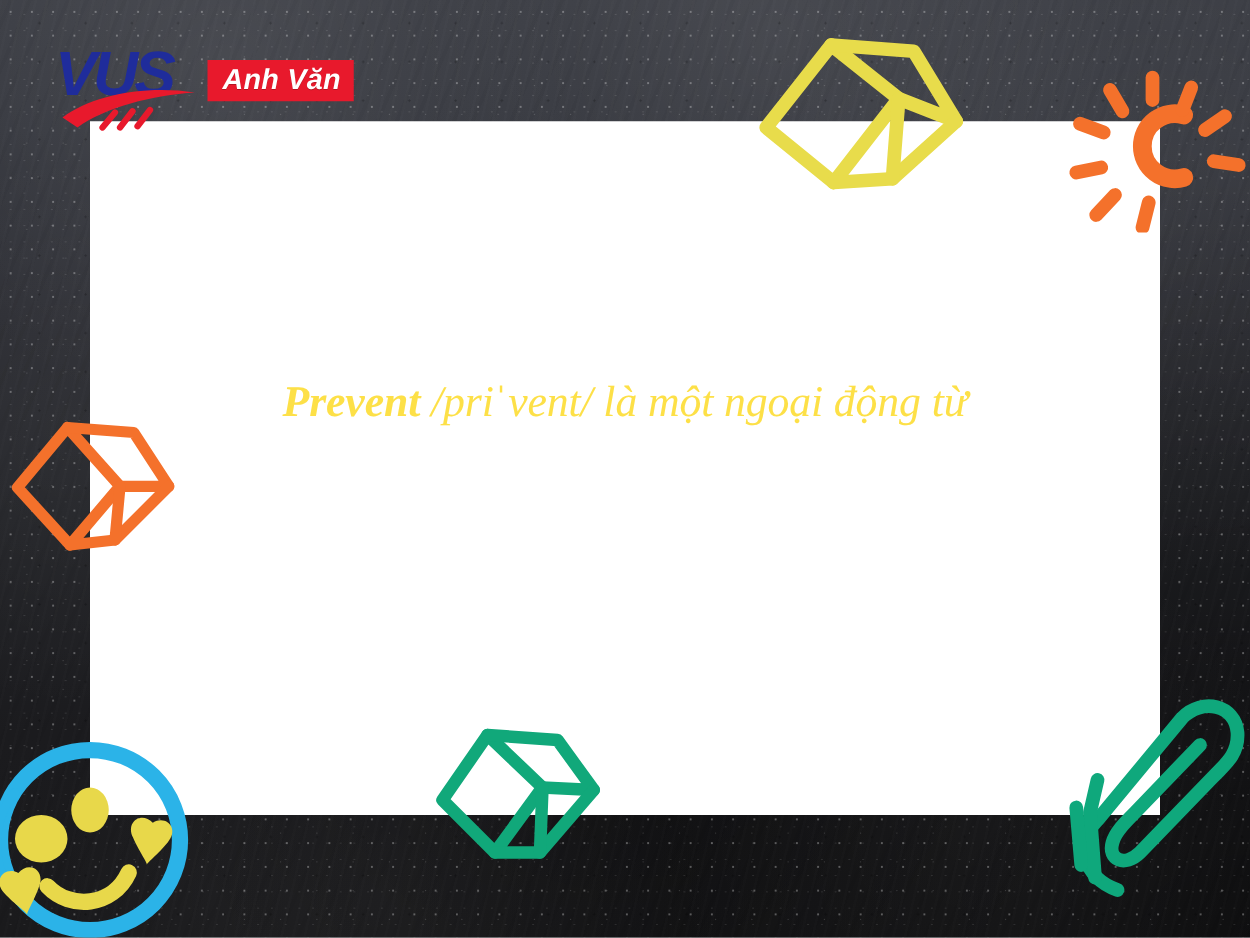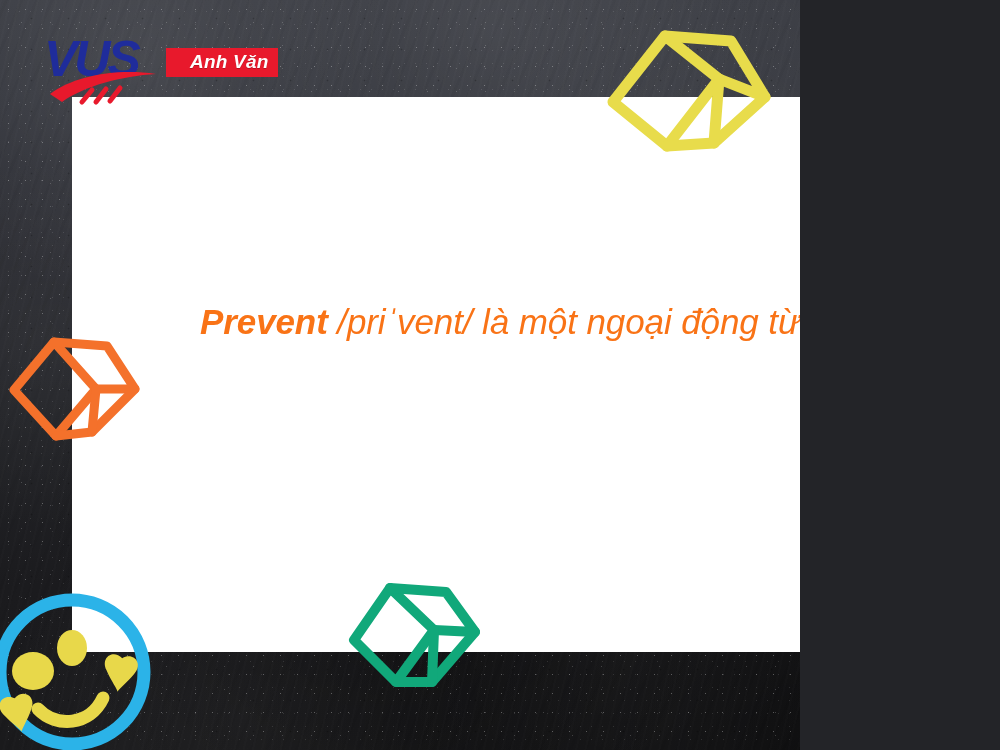--- a/index.html
+++ b/index.html
@@ -1,21 +1,21 @@
 <!DOCTYPE html>
 <html><head>
 <meta charset="utf-8">
 <style>
   html,body{margin:0;padding:0;}
   body{
     width:1000px;height:750px;overflow:hidden;
     font-family:"Liberation Sans", sans-serif;
     background:#232428;
   }
-  #stage{position:relative;width:800px;height:750px;overflow:hidden;}
+  #stage{position:relative;width:1000px;height:750px;overflow:hidden;}
 
   
   .bg-base{
     position:absolute;inset:0;
     background:
       linear-gradient(180deg,#3a3c43 0%,#35373e 14%,#2c2d33 34%,#232428 55%,#1b1b1e 78%,#1a1a1c 100%);
   }
   .bg-mottle{
     position:absolute;inset:0;
     background:
@@ -50,41 +50,41 @@
     position:absolute;left:72px;top:97px;width:856px;height:555px;
     background:#ffffff;
   }
 
   
   .logo-wrap{position:absolute;left:44px;top:32px;width:280px;height:80px;}
   .logo-mark{position:absolute;left:0;top:0;width:124px;height:74px;}
   .logo-tag{position:absolute;border:0;background:#E8192C;color:#fff;
     font-weight:bold;font-style:italic;letter-spacing:.2px;
     text-shadow:0 1px 0 rgba(0,0,0,.22);white-space:nowrap;line-height:1;}
-  .tag-a{left:122px;top:16px;font-size:19px;padding:4px 10px 6px 24px;}
+  .tag-a{left:122px;top:16px;font-size:23px;padding:4px 10px 6px 12px;}
   .tag-b{left:138px;top:44px;font-size:19px;padding:4px 12px 6px 12px;}
 
   
   .doodle{position:absolute;}
   .d-cube-yellow{left:606px;top:24px;width:166px;height:136px;}
   .d-cube-orange{left:8px;top:332px;width:136px;height:118px;}
   .d-cube-green{left:348px;top:578px;width:136px;height:122px;}
   .d-sun{left:852px;top:46px;width:148px;height:140px;}
   .d-clip{left:842px;top:552px;width:166px;height:170px;}
   .d-smiley{left:-14px;top:576px;width:176px;height:182px;}
 
   
   .def{
     position:absolute;left:72px;top:292px;width:856px;
     text-align:center;
-    font-family:Liberation Sans, sans-serif;
+    font-family:Liberation Serif, serif;
     font-style:italic;
     font-size:35px;
     line-height:60px;
-    color:#f97316;
+    color:#fde047;
     letter-spacing:-.1px;
   }
   .def .hw{font-weight:bold;font-style:italic;}
   .def .ipa{font-style:italic;}
   .def-line{display:block;white-space:nowrap;}
 </style>
 </head>
 <body>
 
 <div id="stage">

